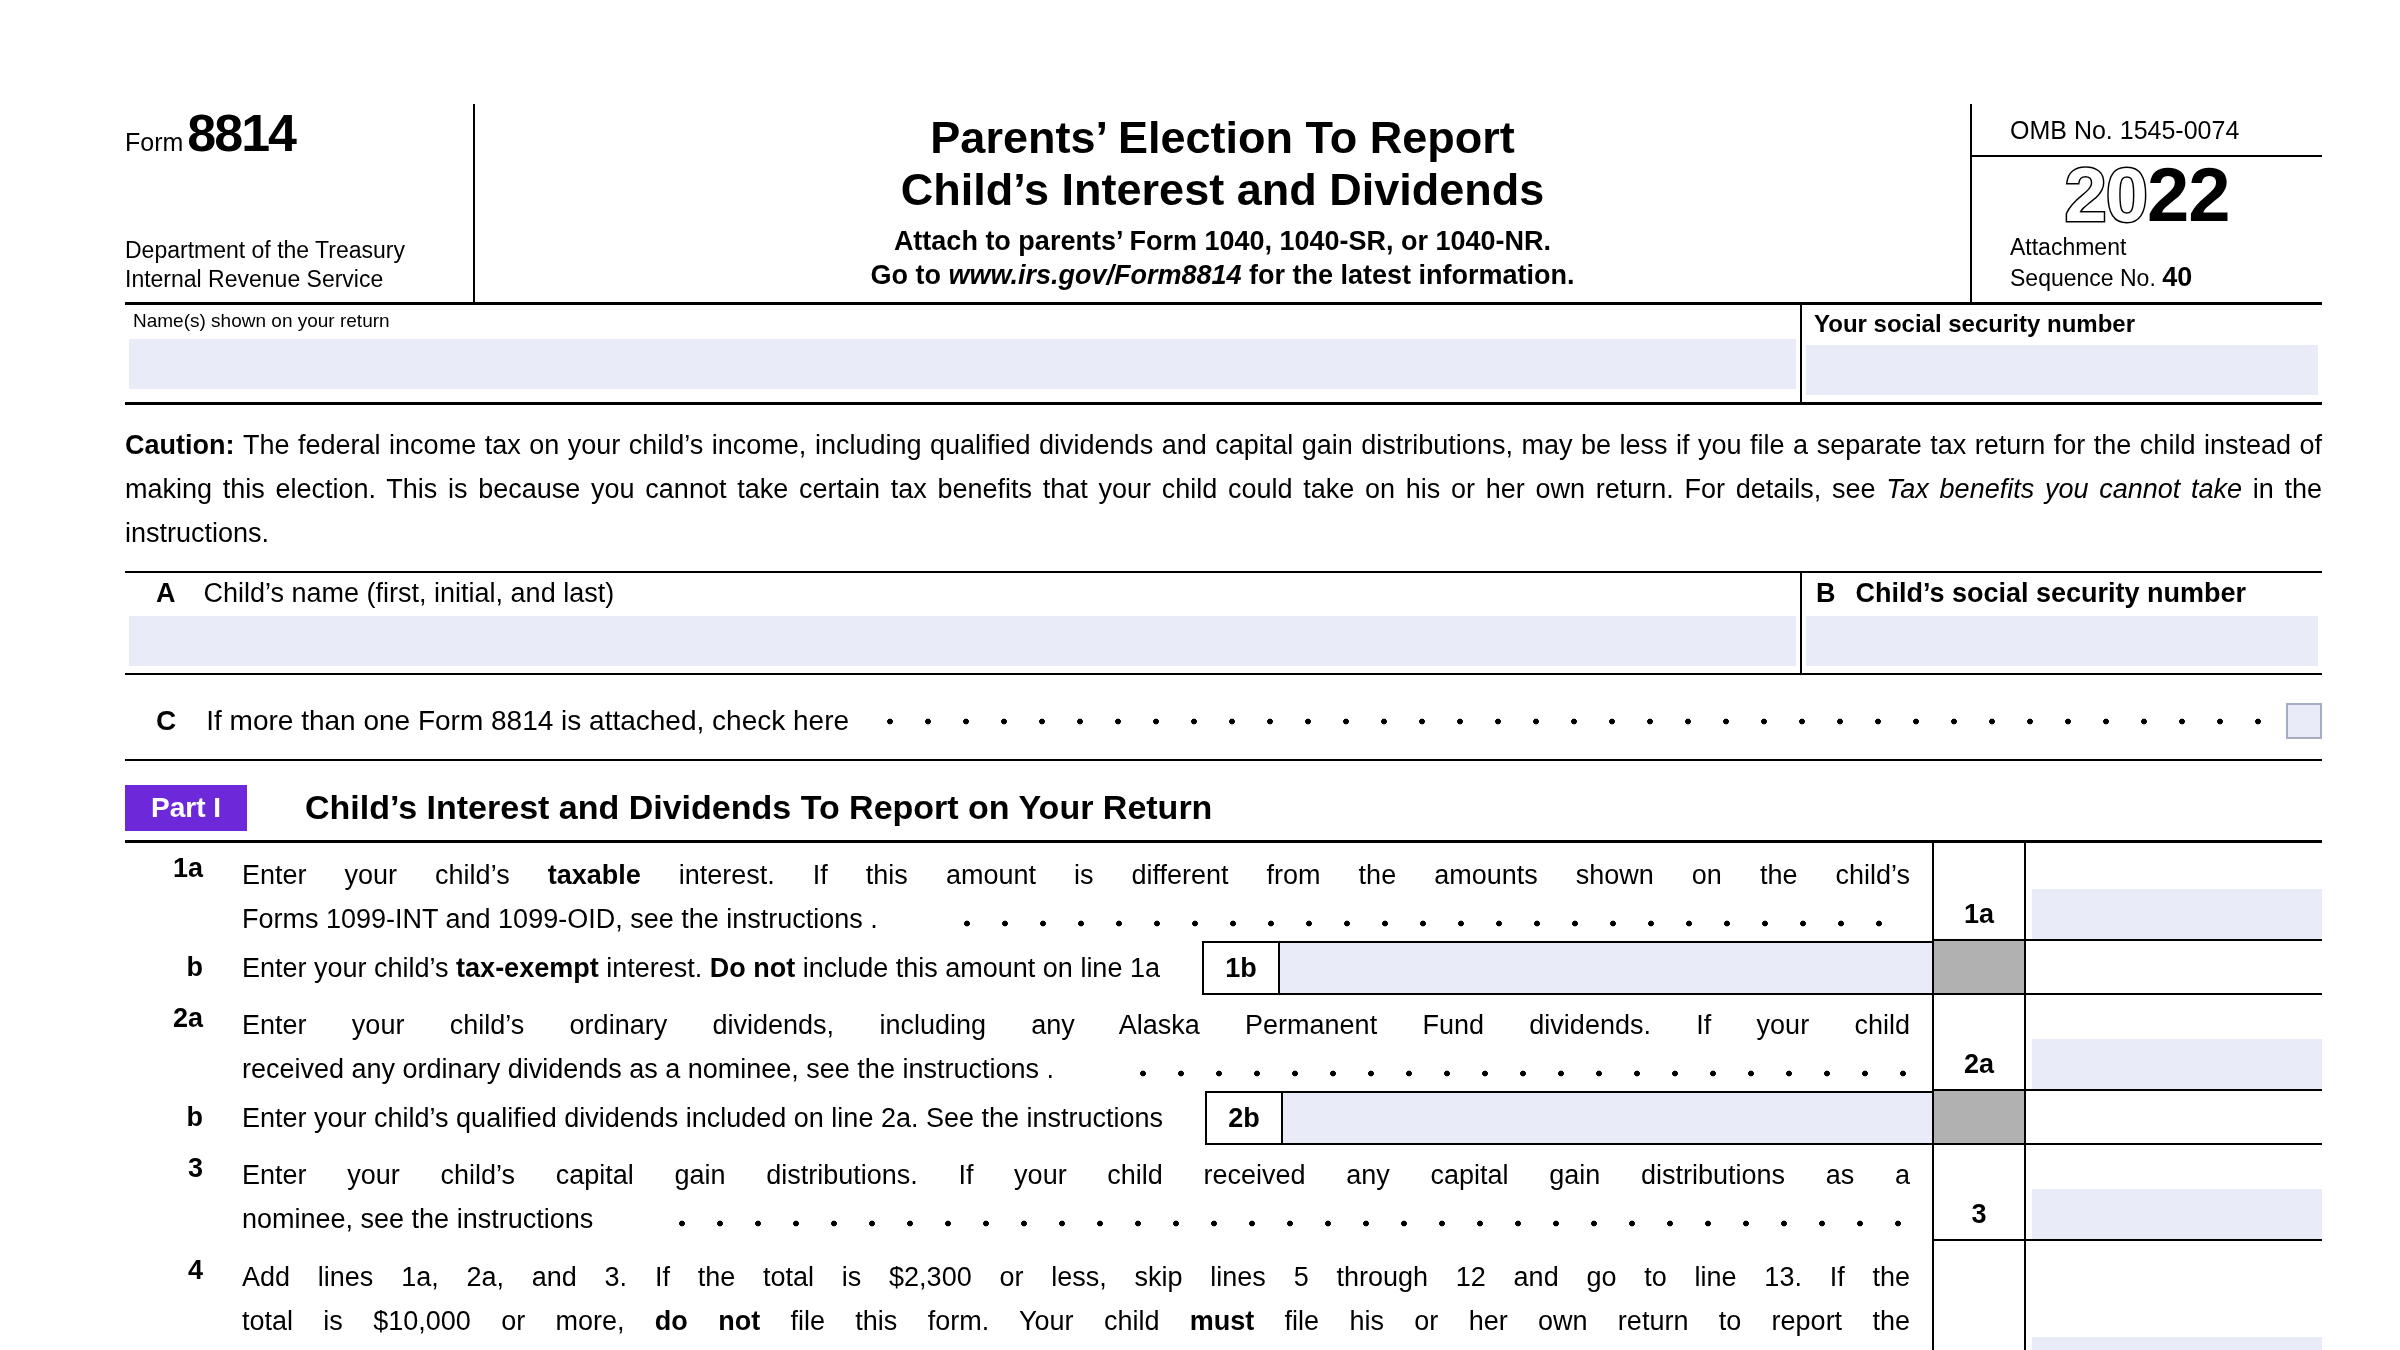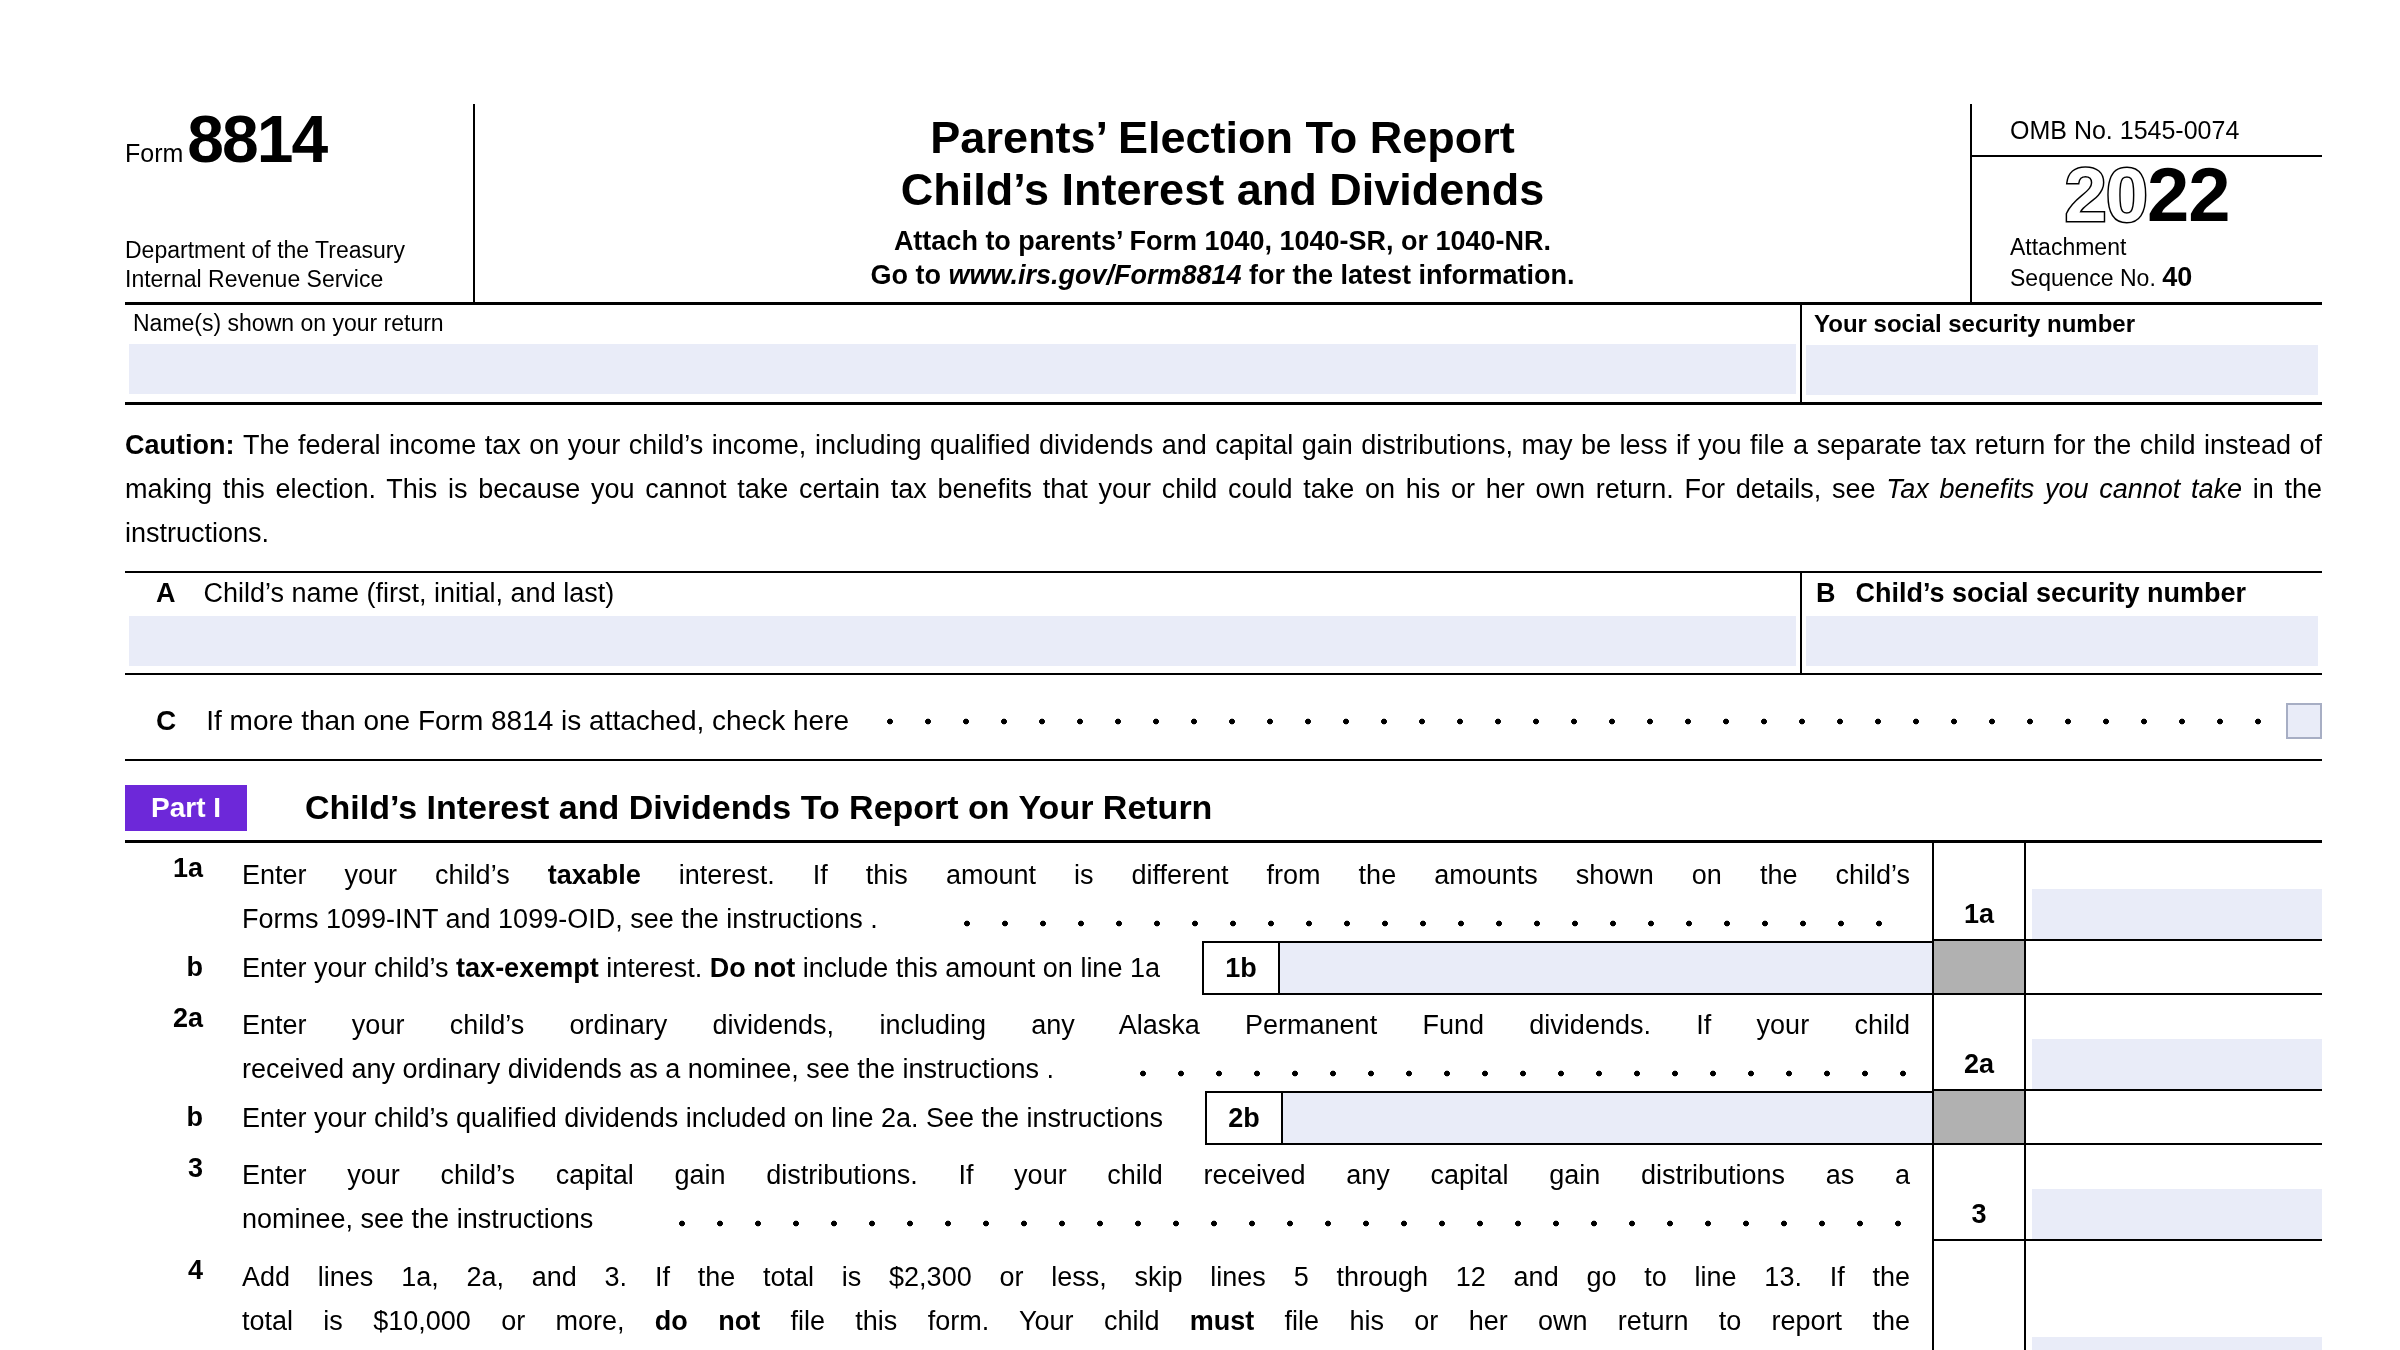--- a/index.html
+++ b/index.html
@@ -15,40 +15,40 @@
   .i { font-style: italic; margin-top: 8px; }
 
   input { font-family: inherit; color: #000; }
   .field { background: var(--field-fill, #e9ecf8); border: none; outline: none; }
 
   
   .form-header { display: grid; grid-template-columns: 350px 1fr 352px; border-bottom: 3px solid #000; min-height: 196px; }
   .header-left { border-right: 2px solid #000; padding: 6px 10px 8px 0; display: flex; flex-direction: column; justify-content: space-between; }
   .form-number-row { display: flex; align-items: baseline; gap: 4px; }
   .form-word { font-size: 25px; }
-  .form-number { font-size: 66px; font-weight: 700; letter-spacing: -2px; line-height: 0.9; }
+  .form-number { font-size: 52px; font-weight: 700; letter-spacing: -2px; line-height: 0.9; }
   .dept { font-size: 23px; line-height: 1.25; }
 
   .header-center { text-align: center; padding: 8px 24px 6px; }
   .form-title { font-size: 45px; font-weight: 700; line-height: 1.16; }
   .attach-line { font-size: 27px; font-weight: 700; margin-top: 10px; }
   .goto-line { font-size: 27px; margin-top: 3px; }
 
   .header-right { border-left: 2px solid #000; display: flex; flex-direction: column; }
   .omb-row { font-size: 25px; padding: 12px 0 10px 38px; border-bottom: 2px solid #000; }
   .year-row { flex: 1; display: flex; align-items: center; justify-content: center; font-size: 76px; font-weight: 700; line-height: 1; letter-spacing: -1px; }
   .year-outline { color: #fff; -webkit-text-stroke: 3px #000; paint-order: stroke fill; }
   .attachment-row { font-size: 23px; line-height: 1.22; padding: 0 0 8px 38px; }
   .attachment-number { font-weight: 700; font-size: 27px; }
 
   
   .name-row { display: grid; grid-template-columns: 1675px 1fr; border-bottom: 3px solid #000; }
   .name-cell, .ssn-cell { padding: 5px 0 7px; }
   .ssn-cell { border-left: 2px solid #000; }
-  .cell-label { font-size: 23px; padding-left: 8px; }
+  .cell-label { font-size: 19px; padding-left: 8px; }
   .cell-label.bold { font-weight: 700; font-size: 24px; padding-left: 12px; }
   .id-field { display: block; width: calc(100% - 8px); margin: 7px 4px 0; height: 50px; font-size: 28px; padding: 0 12px; }
 
   
   .caution { font-size: 27px; line-height: 44px; padding: 18px 0 16px; text-align: justify; }
 
   
   .ab-row { display: grid; grid-template-columns: 1675px 1fr; border-top: 2px solid #000; border-bottom: 2px solid #000; }
   .ab-cell { padding: 5px 0 7px; }
   .ab-cell.b-cell { border-left: 2px solid #000; }

